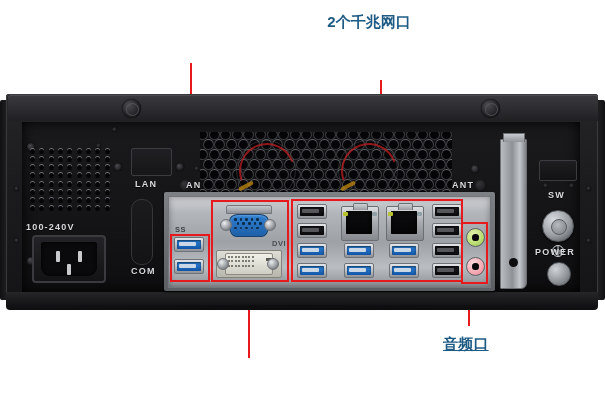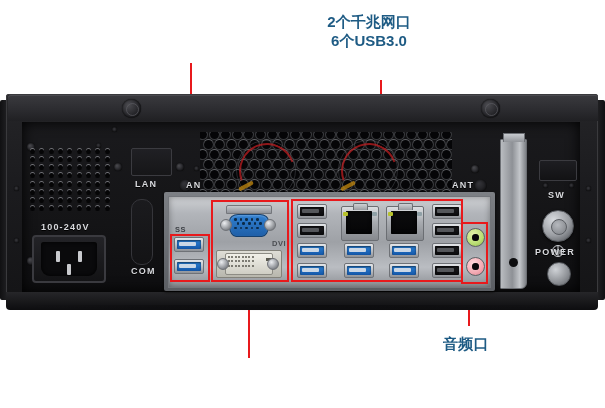--- a/index.html
+++ b/index.html
@@ -325,25 +325,24 @@
   }
 </style>
 </head>
 <body>
 
 <div class="stage">
 
 
   <div class="anno-block" style="left:305px;top:12px;width:128px;text-align:center;">
     <div>2个千兆网口</div>
-    <div>6个USB3.0</div>
-  </div>
-
-
-  <div class="anno" style="left:443px;top:334px;">音频口</div>
+  </div>
+
+
+  <div class="anno" style="left:443px;top:334px;text-decoration:underline;">音频口</div>
 
   <div class="leader" style="left:190px;top:63px;height:170px;"></div>
   <div class="leader" style="left:380px;top:80px;height:127px;"></div>
   <div class="leader" style="left:248px;top:283px;height:75px;"></div>
   <div class="leader" style="left:468px;top:284px;height:42px;"></div>
 
   <div class="chassis-left-ear"></div>
   <div class="chassis-right-ear"></div>
   <div class="chassis"></div>
   <div class="chassis-toplip"></div>
@@ -435,21 +434,21 @@
       <i></i>
       <i></i>
       <i></i>
       <i></i>
       <i></i>
       <i></i>
       <i></i>
       <i></i>
     </div>
 
-  <div class="silk" style="left:41px;top:222px;">100-240V</div>
+  <div class="silk" style="left:26px;top:222px;">100-240V</div>
 
   <div class="ac-inlet">
     <div class="notch"></div>
     <div class="ac-pin" style="left:22px;top:14px;"></div>
     <div class="ac-pin" style="left:44px;top:14px;"></div>
     <div class="ac-pin" style="left:33px;top:27px;"></div>
   </div>
 
   <div class="lan-plate"></div>
   <div class="silk" style="left:135px;top:179px;">LAN</div>

